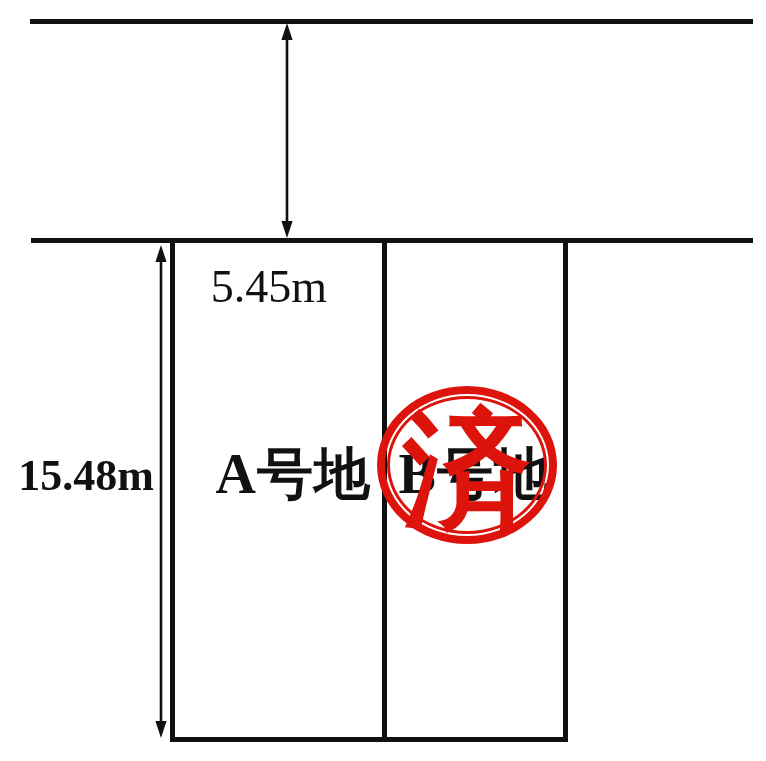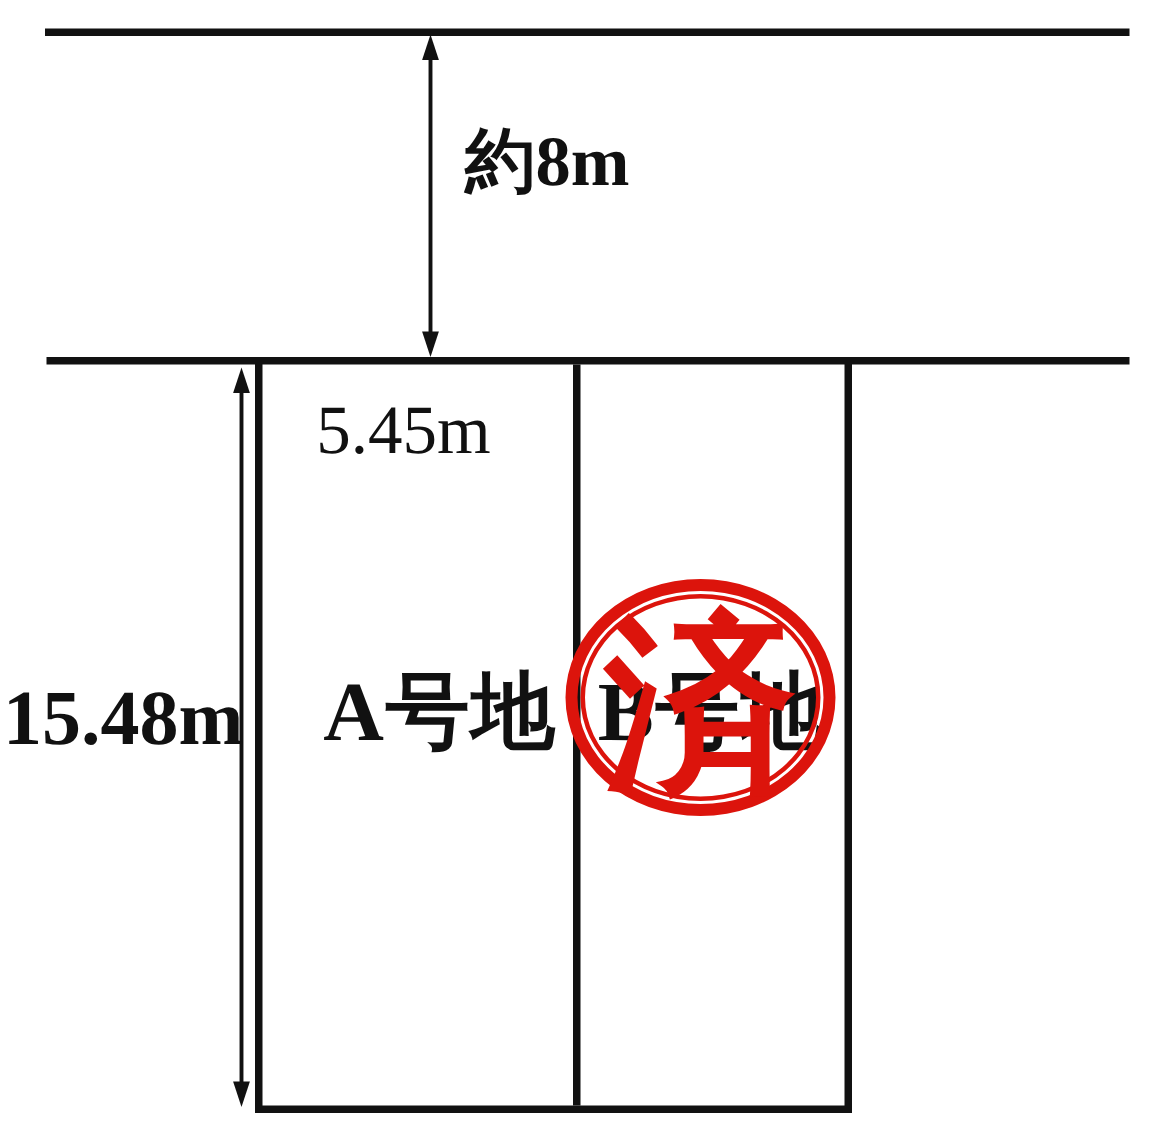--- a/index.html
+++ b/index.html
@@ -44,21 +44,21 @@
   }
   
   .frontage-label{
     position:absolute;left:170px;top:260px;width:198px;
     text-align:center;font-size:46px;font-weight:400;
     white-space:nowrap;
   }
   
   .depth-label{
     position:absolute;left:2px;top:450px;width:152px;
-    text-align:right;font-size:52px;font-weight:700;
+    text-align:right;font-size:44px;font-weight:700;
     white-space:nowrap;
   }
   
   .stamp{
     position:absolute;left:377px;top:386px;width:180px;height:158px;
     box-sizing:border-box;border:8px solid var(--stamp-red);
     border-radius:50%;z-index:5;
     display:flex;align-items:center;justify-content:center;
   }
   .stamp-inner-ring{
@@ -73,21 +73,20 @@
 </style>
 </head>
 <body>
 
 <div class="canvas">
 
   <div class="road-line top"></div>
   <div class="road-line bottom"></div>
 
   <div class="road-label">
-    <div class="l2">約8m</div>
   </div>
 
   <svg class="arrows" width="766" height="761" viewBox="0 0 766 761">
     <g stroke="#111111" fill="#111111" stroke-width="2.6">
       <line x1="287" y1="38" x2="287" y2="223"></line>
       <polygon points="287,23 281.4,40 292.6,40" stroke="none"></polygon>
       <polygon points="287,238 281.4,221 292.6,221" stroke="none"></polygon>
     </g>
     <g stroke="#111111" fill="#111111" stroke-width="2.6">
       <line x1="191" y1="257" x2="350" y2="257"></line>

